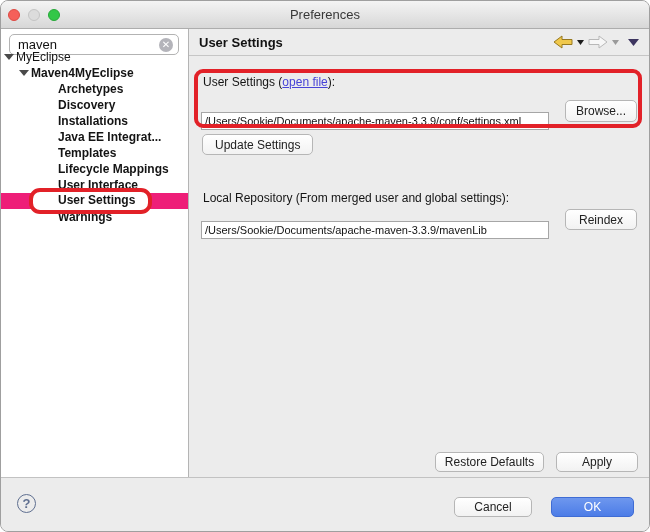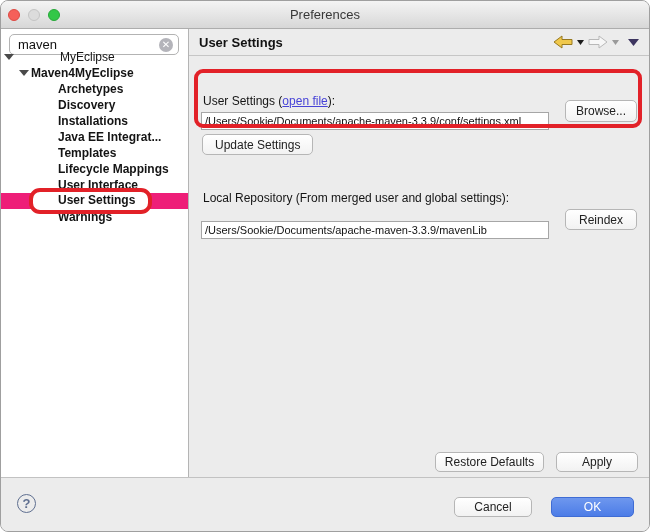--- a/index.html
+++ b/index.html
@@ -45,21 +45,21 @@
   .trow {
     height:16px; display:flex; align-items:center;
     font-size:12px; font-weight:bold; color:#141414; white-space:nowrap;
     position:relative;
   }
   .trow.plain { font-weight:normal; }
   .tri {
     width:0; height:0; border-left:5px solid transparent; border-right:5px solid transparent;
     border-top:6px solid #4a4a4a; margin-right:2px; flex:none;
   }
-  .lvl0 { padding-left:3px;gap:44px; }
+  .lvl0 { padding-left:3px; }
   .lvl1 { padding-left:18px; }
   .lvl2 { padding-left:57px; }
   .trow.selected { background:#ee1e78; padding-left:0; overflow:visible; z-index:3; }
   .anno-label {
     position:relative; margin-left:28px; margin-top:-1px;
     background:#ffffff; border:4px solid #e22128; border-radius:11px;
     padding:1px 13px 2px 25px; line-height:15px;
   }
   
   .main { flex:1; position:relative; background:#ececec; }
@@ -69,21 +69,21 @@
     border-bottom:1px solid #c6c6c6;
   }
   .page-title { font-weight:bold; font-size:13px; color:#111; }
   .nav-icons { margin-left:auto; display:flex; align-items:center; gap:4px; }
   .nav-icons svg { display:block; }
   .redbox1 {
     position:absolute; left:5px; top:40px; width:448px; height:59px;
     border:4px solid #e22128; border-radius:9px; pointer-events:none; z-index:5;
   }
   .lbl { position:absolute; font-size:12px; color:#141414; }
-  .lbl1 { left:14px; top:65px; }
+  .lbl1 { left:14px; top:46px; }
   .lbl2 { left:14px; top:162px; }
   a.openfile { color:#4743d7; text-decoration:underline; }
   .tfield {
     position:absolute; height:18px; border:1px solid #a6a6a6; background:#fff;
     font-size:11px; color:#111; font-family:"Liberation Sans", sans-serif;
     padding:0 3px; outline:none;margin-top:10px;
   }
   .tfield1 { left:12px; top:73px; width:348px; }
   .tfield2 { left:12px; top:182px; width:348px; }
   .btn {

